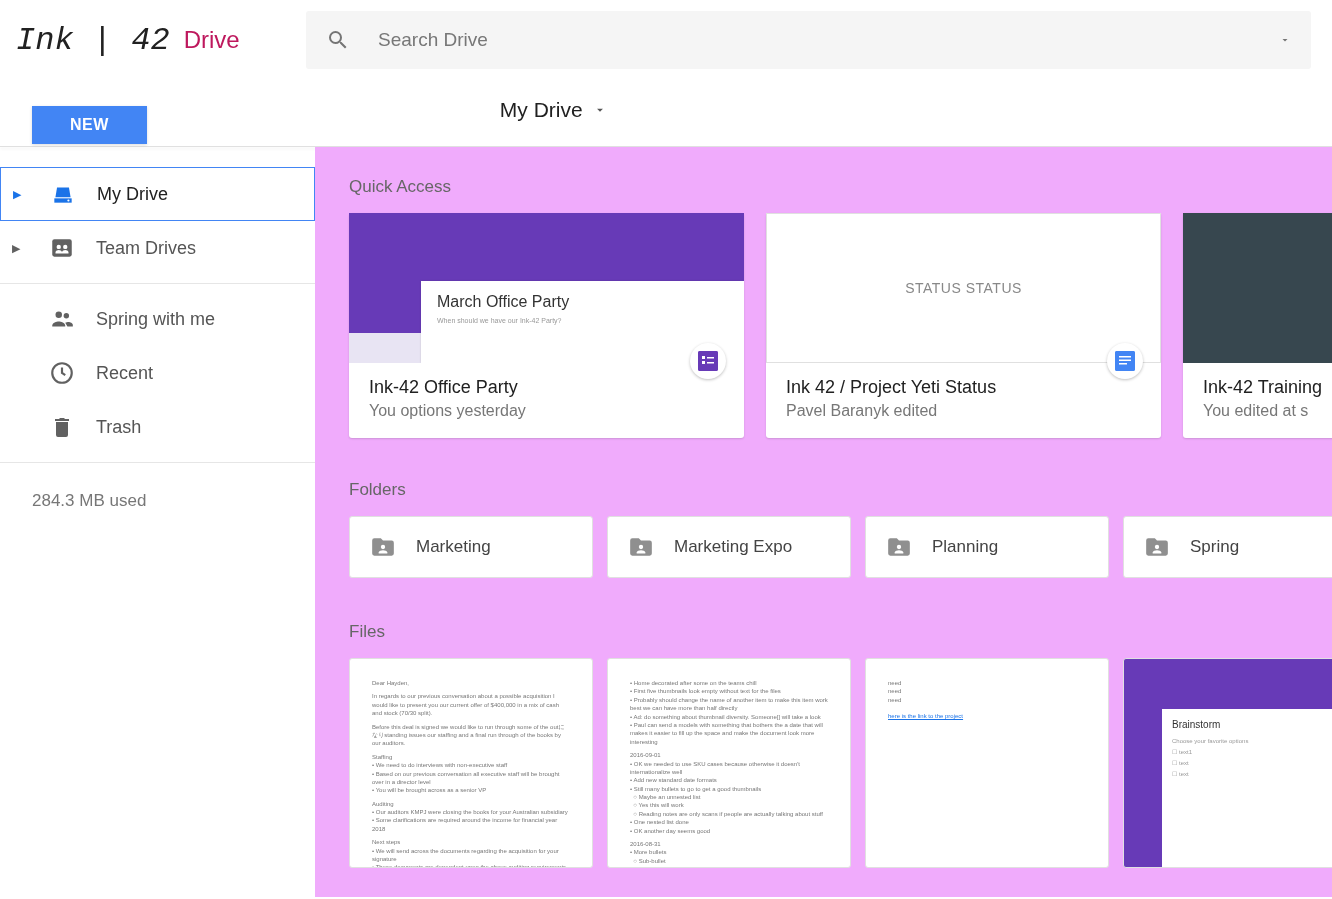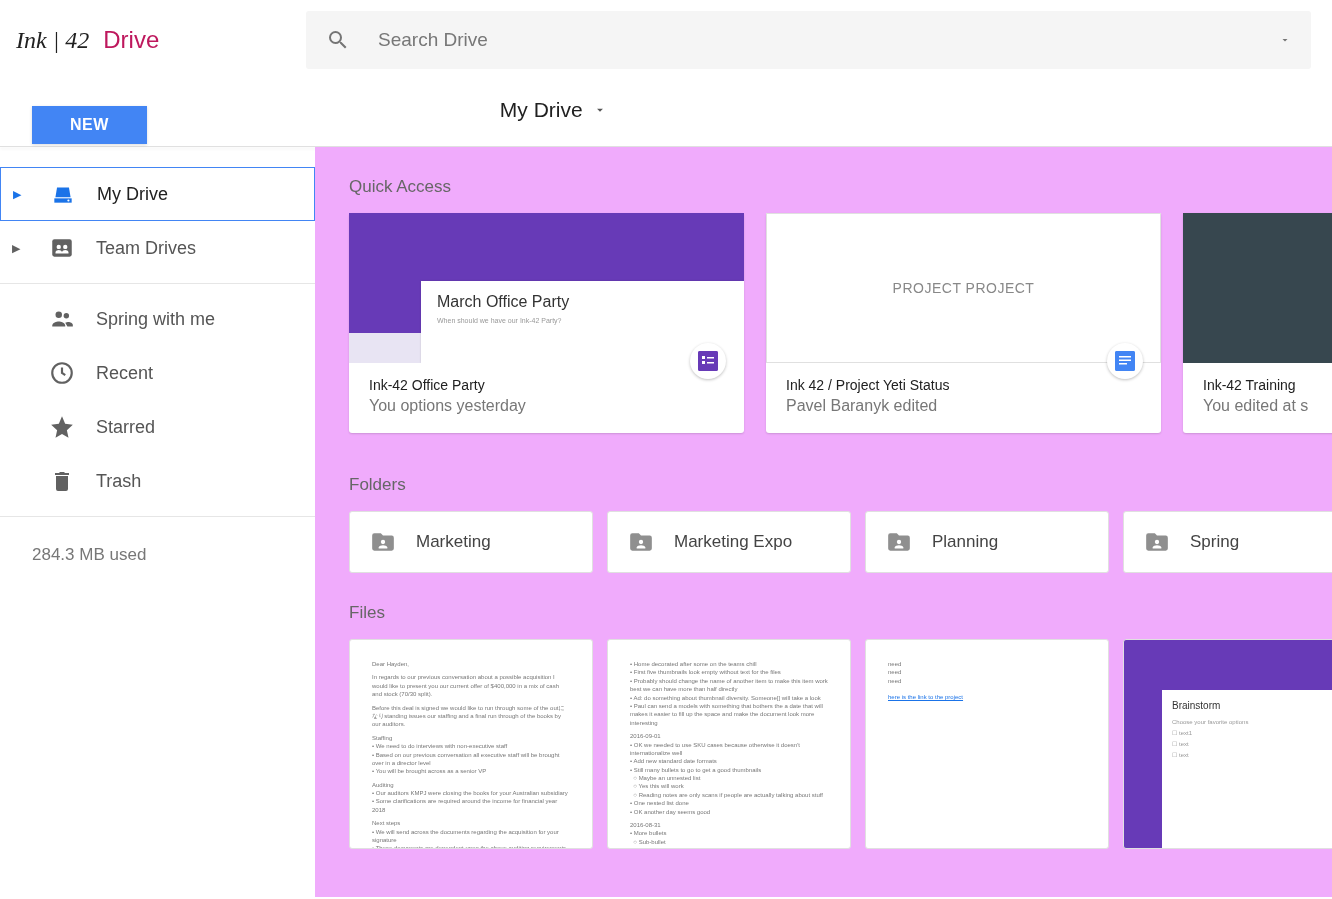--- a/index.html
+++ b/index.html
@@ -1,19 +1,19 @@
 <!DOCTYPE html>
 <html><head>
 <meta charset="utf-8">
 <style>
   * { box-sizing: border-box; margin: 0; padding: 0; }
   body { font-family: Arial, Helvetica, sans-serif; background: #fff; color: #212121; overflow: hidden; width: 1332px; height: 899px; }
   .header { height: 80px; display: flex; align-items: center; padding: 0 16px; }
   .logo-area { width: 290px; display: flex; align-items: center; gap: 14px; }
-  .logo-text { font-family: Liberation Serif, serif; font-style: italic; font-size: 24px; }
+  .logo-text { font-family: Liberation Mono, monospace; font-style: italic; font-size: 32px; }
   .drive-label { font-size: 24px; color: #be185d; font-weight: 400; }
   .search-bar { flex: 1; height: 58px; background: #f5f5f5; border-radius: 3px; display: flex; align-items: center; padding: 0 20px; gap: 28px; max-width: 1005px; }
   .search-bar input { flex: 1; border: none; background: transparent; font-size: 19px; color: #777; outline: none; }
   .search-bar input::placeholder { color: #777; }
   .dropdown-arrow { color: #757575; font-size: 12px; }
   .new-btn-row { padding: 20px 16px 10px 32px; display: flex; align-items: center; }
   .new-btn { background: #4285f4; color: #fff; border: none; padding: 10px 38px; font-size: 16px; font-weight: 600; letter-spacing: 0.5px; cursor: pointer; box-shadow: 0 1px 3px rgba(0,0,0,0.15); margin-top: 20px; }
   .breadcrumb { margin-left: 337px; font-size: 21px; font-weight: 500; color: #212121; display: flex; align-items: center; gap: 10px; }
   .top-area { display: flex; align-items: center; height: 60px; }
   .divider-shadow { height: 1px; background: #e0e0e0; box-shadow: 0 2px 3px rgba(0,0,0,0.08); margin-top: 6px; }
@@ -38,23 +38,23 @@
   .preview-purple-inner .psub { font-size: 7px; color: #999; margin-top: 6px; }
   .preview-purple-strip { position: absolute; bottom: 0; left: 0; right: 0; height: 30px; background: #e8e4f3; }
   .preview-doc { background: #fff; border: 1px solid #e0e0e0; display: flex; align-items: center; justify-content: center; }
   .preview-doc .pstatus { font-size: 14px; color: #888; letter-spacing: 0.5px; }
   .preview-dark { background: #37474f; position: relative; }
   .type-badge { position: absolute; right: 18px; top: 130px; width: 36px; height: 36px; border-radius: 50%; background: #fff; box-shadow: 0 1px 3px rgba(0,0,0,0.25); display: flex; align-items: center; justify-content: center; }
   .badge-inner { width: 20px; height: 20px; border-radius: 2px; }
   .badge-form { background: #673ab7; }
   .badge-doc { background: #4285f4; }
   .qcard-body { padding: 14px 20px 18px; }
-  .qcard-title { font-size: 14px; color: #212121; margin-bottom: 4px; white-space: nowrap; overflow: hidden; text-overflow: ellipsis; }
+  .qcard-title { font-size: 18px; color: #212121; margin-bottom: 4px; white-space: nowrap; overflow: hidden; text-overflow: ellipsis; }
   .qcard-sub { font-size: 16px; color: #777; white-space: nowrap; overflow: hidden; text-overflow: ellipsis; }
-  .folder-row { display: flex; gap: 14px; margin-bottom: 30px; }
+  .folder-row { display: flex; gap: 14px; margin-bottom: 44px; }
   .folder-card { width: 244px; height: 62px; background: #fff; border: 1px solid #e0e0e0; border-radius: 3px; display: flex; align-items: center; padding: 0 20px; gap: 20px; font-size: 17px; color: #444; cursor: pointer; flex-shrink: 0; }
   .files-row { display: flex; gap: 14px; border-radius: 18px; }
   .file-card { width: 244px; height: 210px; background: #fff; border: 1px solid #e0e0e0; border-radius: 3px; cursor: pointer; flex-shrink: 0; overflow: hidden; padding: 20px 22px; }
   .file-card.purple-card { padding: 0; background: #673ab7; position: relative; }
   .brainstorm-box { position: absolute; top: 50px; left: 38px; right: 0; background: #fff; padding: 10px; height: 160px; }
   .brainstorm-box .btitle { font-size: 10px; color: #333; }
   .brainstorm-box .bsub { font-size: 6px; color: #999; margin-top: 8px; }
   .brainstorm-box .bcheck { font-size: 6px; color: #999; margin-top: 4px; }
   .doc-lines { font-size: 6px; color: #777; line-height: 1.4; }
   .doc-lines p { margin-bottom: 5px; }
@@ -145,29 +145,20 @@
       <span class="expand"></span>
       <span class="nav-icon">
         <svg width="26" height="26" viewBox="0 0 24 24" fill="none" stroke="#616161" stroke-width="2">
             <circle cx="12" cy="12" r="9"></circle>
             <path d="M12 7v5l3 2"></path>
           </svg>
       </span>
       <span class="nav-label">Recent</span>
     </div>
 
-    <div class="nav-item">
-      <span class="expand"></span>
-      <span class="nav-icon">
-        <svg width="26" height="26" viewBox="0 0 24 24" fill="#616161">
-            <path d="M12 2l2.9 6.9L22 10l-5.5 4.9L18 22l-6-3.5L6 22l1.5-7.1L2 10l7.1-1.1z"></path>
-          </svg>
-      </span>
-      <span class="nav-label">Starred</span>
-    </div>
 
     <div class="nav-item">
       <span class="expand"></span>
       <span class="nav-icon">
         <svg width="24" height="24" viewBox="0 0 24 24" fill="#616161">
             <path d="M6 7h12v13a2 2 0 01-2 2H8a2 2 0 01-2-2V7zM5 4h4l1-1h4l1 1h4v2H5V4z"></path>
           </svg>
       </span>
       <span class="nav-label">Trash</span>
     </div>
@@ -201,21 +192,21 @@
           </div>
         </div>
         <div class="qcard-body">
           <div class="qcard-title">Ink-42 Office Party</div>
           <div class="qcard-sub">You options yesterday</div>
         </div>
       </div>
 
       <div class="qcard">
         <div class="qcard-preview preview-doc">
-          <span class="pstatus">PROJECT PROJECT</span>
+          <span class="pstatus">STATUS STATUS</span>
         </div>
         <div class="type-badge">
           <div class="badge-inner badge-doc">
             <svg width="20" height="20" viewBox="0 0 20 20">
                 <rect width="20" height="20" fill="#4285f4" rx="2"></rect>
                 <rect x="4" y="5" width="12" height="1.5" fill="#fff"></rect>
                 <rect x="4" y="8.5" width="12" height="1.5" fill="#fff"></rect>
                 <rect x="4" y="12" width="8" height="1.5" fill="#fff"></rect>
               </svg>
           </div>

